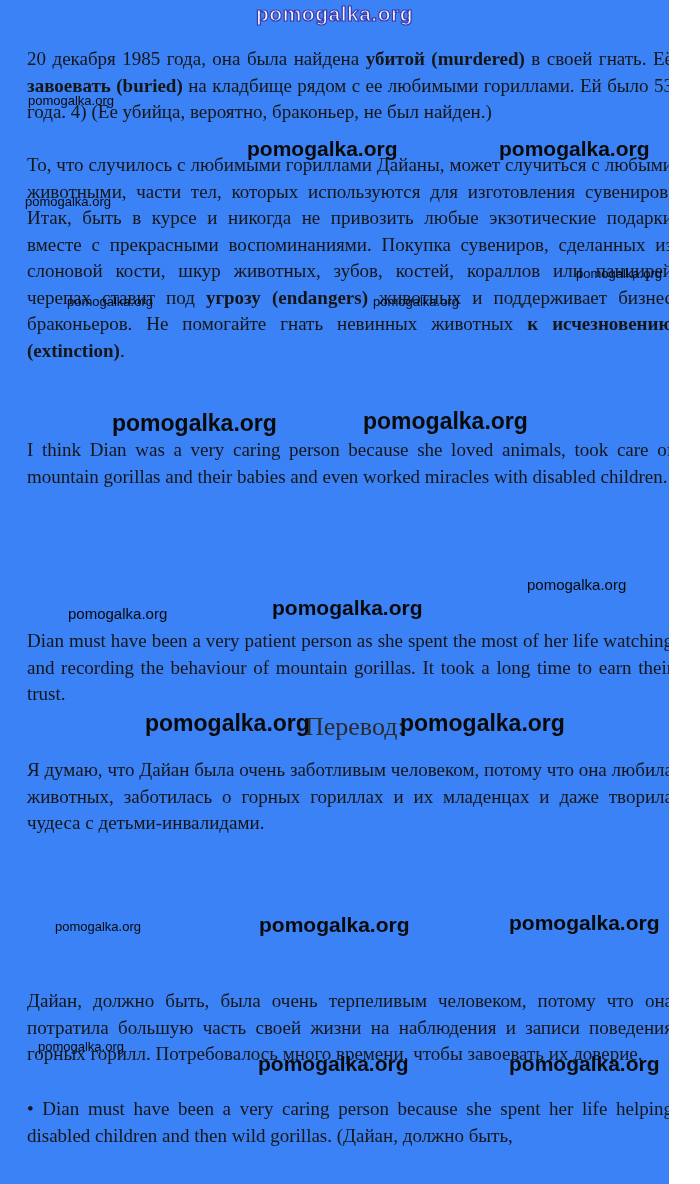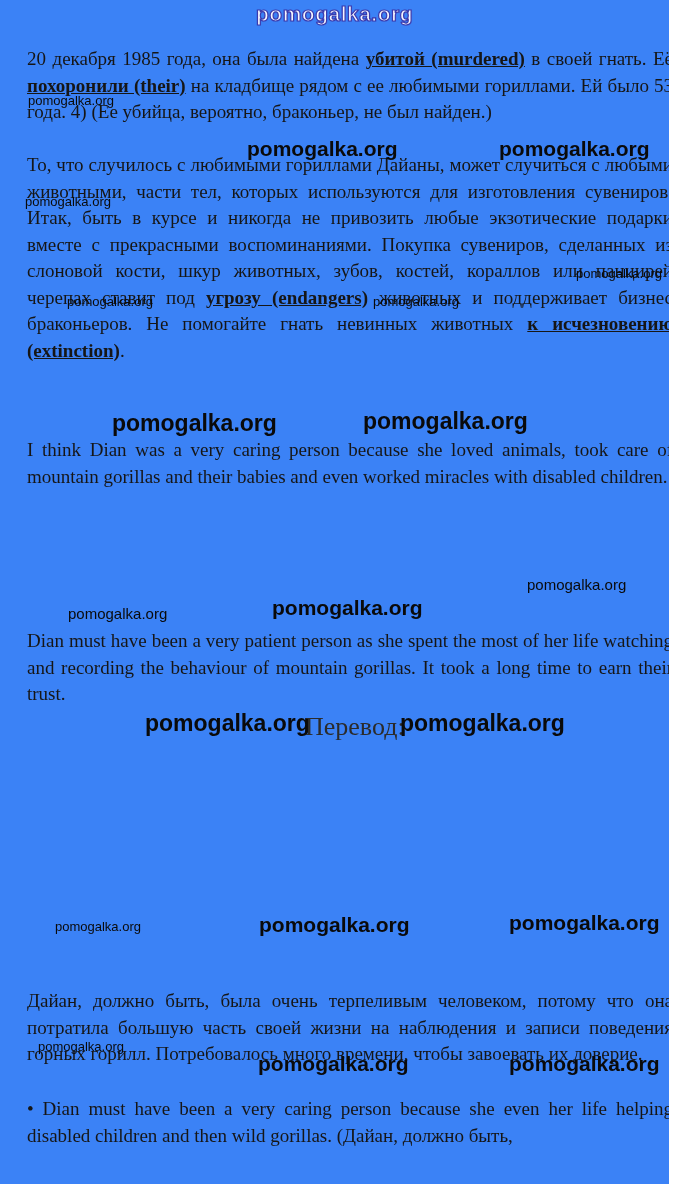--- a/index.html
+++ b/index.html
@@ -15,21 +15,21 @@
   .para {
     position: absolute;
     left: 27px;
     width: 646px;
     margin: 0;
     font-size: 19px;
     line-height: 26.5px;
     text-align: justify;
     color: #161616;
   }
-  .para b { font-weight: bold; text-decoration: underline; }
+  .para b { font-weight: bold; }
   .wm {
     position: absolute;
     font-family: "Liberation Sans", sans-serif;
     color: #0a0a0a;
     white-space: nowrap;
   }
   .wm-top {
     position: absolute;
     left: 0; right: 0; top: 2px;
     text-align: center;
@@ -53,26 +53,27 @@
     white-space: nowrap;
   }
 </style>
 </head>
 <body>
 
 <div class="page">
 
   <div class="wm-top">pomogalka.org</div>
 
-  <p class="para" style="top:46px"><span>20 декабря 1985 года, она была найдена </span><b>убитой (murdered)</b><span> в своей гнать. Её </span><b>похоронили (their)</b><span> на кладбище рядом с ее любимыми гориллами. Ей было 53 года. 4) (Ее убийца, вероятно, браконьер, не был найден.)</span></p>
+  <p class="para" style="top:46px"><span>20 декабря 1985 года, она была найдена </span><b>убитой (murdered)</b><span> в своей гнать. Её </span><b>завоевать (buried)</b><span> на кладбище рядом с ее любимыми гориллами. Ей было 53 года. 4) (Ее убийца, вероятно, браконьер, не был найден.)</span></p>
   <p class="para" style="top:152px"><span>То, что случилось с любимыми гориллами Дайаны, может случиться с любыми животными, части тел, которых используются для изготовления сувениров. Итак, быть в курсе и никогда не привозить любые экзотические подарки вместе с прекрасными воспоминаниями. Покупка сувениров, сделанных из слоновой кости, шкур животных, зубов, костей, кораллов или панцирей черепах ставит под </span><b>угрозу (endangers)</b><span> животных и поддерживает бизнес браконьеров. Не помогайте гнать невинных животных </span><b>к исчезновению (extinction)</b><span>.</span></p>
   <p class="para" style="top:437px"><span>I think Dian was a very caring person because she loved animals, took care of mountain gorillas and their babies and even worked miracles with disabled children.</span></p>
   <p class="para" style="top:628px"><span>Dian must have been a very patient person as she spent the most of her life watching and recording the behaviour of mountain gorillas. It took a long time to earn their trust.</span></p>
+  <p class="para" style="top:757px"><span>Я думаю, что Дайан была очень заботливым человеком, потому что она любила животных, заботилась о горных гориллах и их младенцах и даже творила чудеса с детьми-инвалидами.</span></p>
   <p class="para" style="top:988px"><span>Дайан, должно быть, была очень терпеливым человеком, потому что она потратила большую часть своей жизни на наблюдения и записи поведения горных горилл. Потребовалось много времени, чтобы завоевать их доверие.</span></p>
-  <p class="para" style="top:1096px"><span>• Dian must have been a very caring person because she even her life helping disabled children and then wild gorillas. (Дайан, должно быть,</span></p>
+  <p class="para" style="top:1096px"><span>• Dian must have been a very caring person because she spent her life helping disabled children and then wild gorillas. (Дайан, должно быть,</span></p>
 
   <span class="wm wm-b23" style="left:145px; top:710px">pomogalka.org</span>
   <span class="translate-label" style="left:305px; top:712px">Перевод:</span>
   <span class="wm wm-b23" style="left:400px; top:710px">pomogalka.org</span>
 
   <span class="wm wm-sm" style="left:28px;  top:93px">pomogalka.org</span>
   <span class="wm wm-b21" style="left:247px; top:137px">pomogalka.org</span>
   <span class="wm wm-b21" style="left:499px; top:137px">pomogalka.org</span>
   <span class="wm wm-sm" style="left:25px;  top:194px">pomogalka.org</span>
   <span class="wm wm-sm" style="left:576px; top:266px">pomogalka.org</span>

